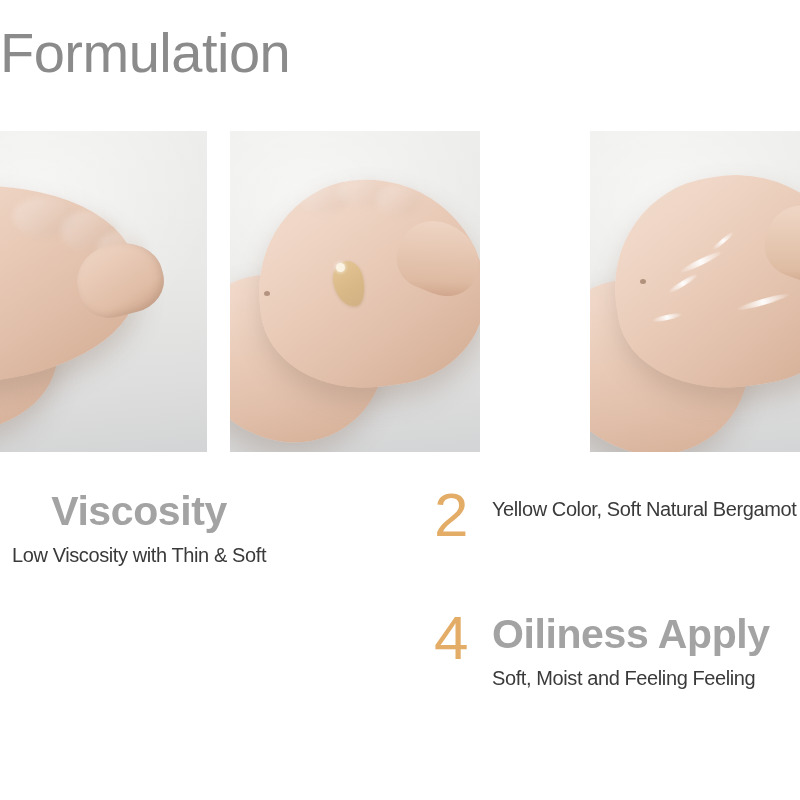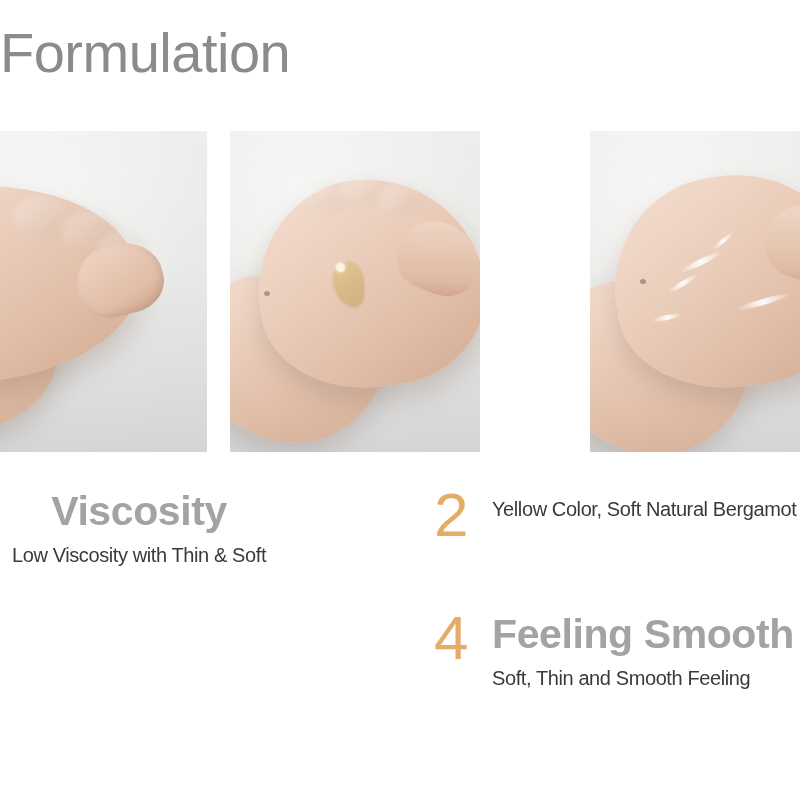--- a/index.html
+++ b/index.html
@@ -366,20 +366,20 @@
 
     <div class="feature-row c1 r2">
       <div class="f-num">3</div>
       <div class="f-text">
       </div>
     </div>
 
     <div class="feature-row c2 r2">
       <div class="f-num">4</div>
       <div class="f-text">
-        <div class="f-title">Feeling Smooth</div>
-        <div class="f-sub">Soft, Thin and Smooth Feeling</div>
+        <div class="f-title">Oiliness Apply</div>
+        <div class="f-sub">Soft, Moist and Feeling Feeling</div>
       </div>
     </div>
 
   </div>
 
 </div>
 
 </body></html>

